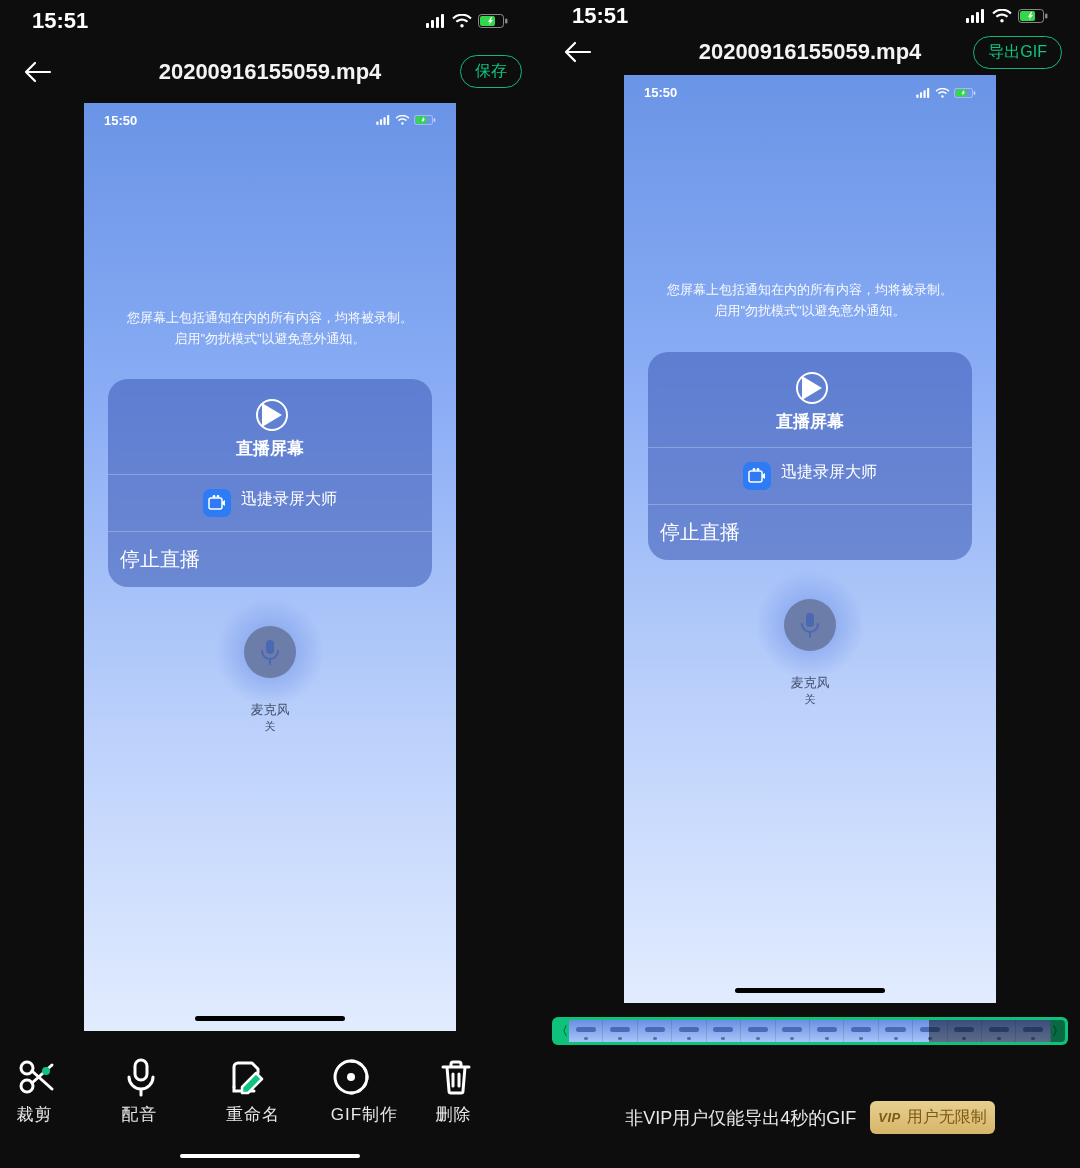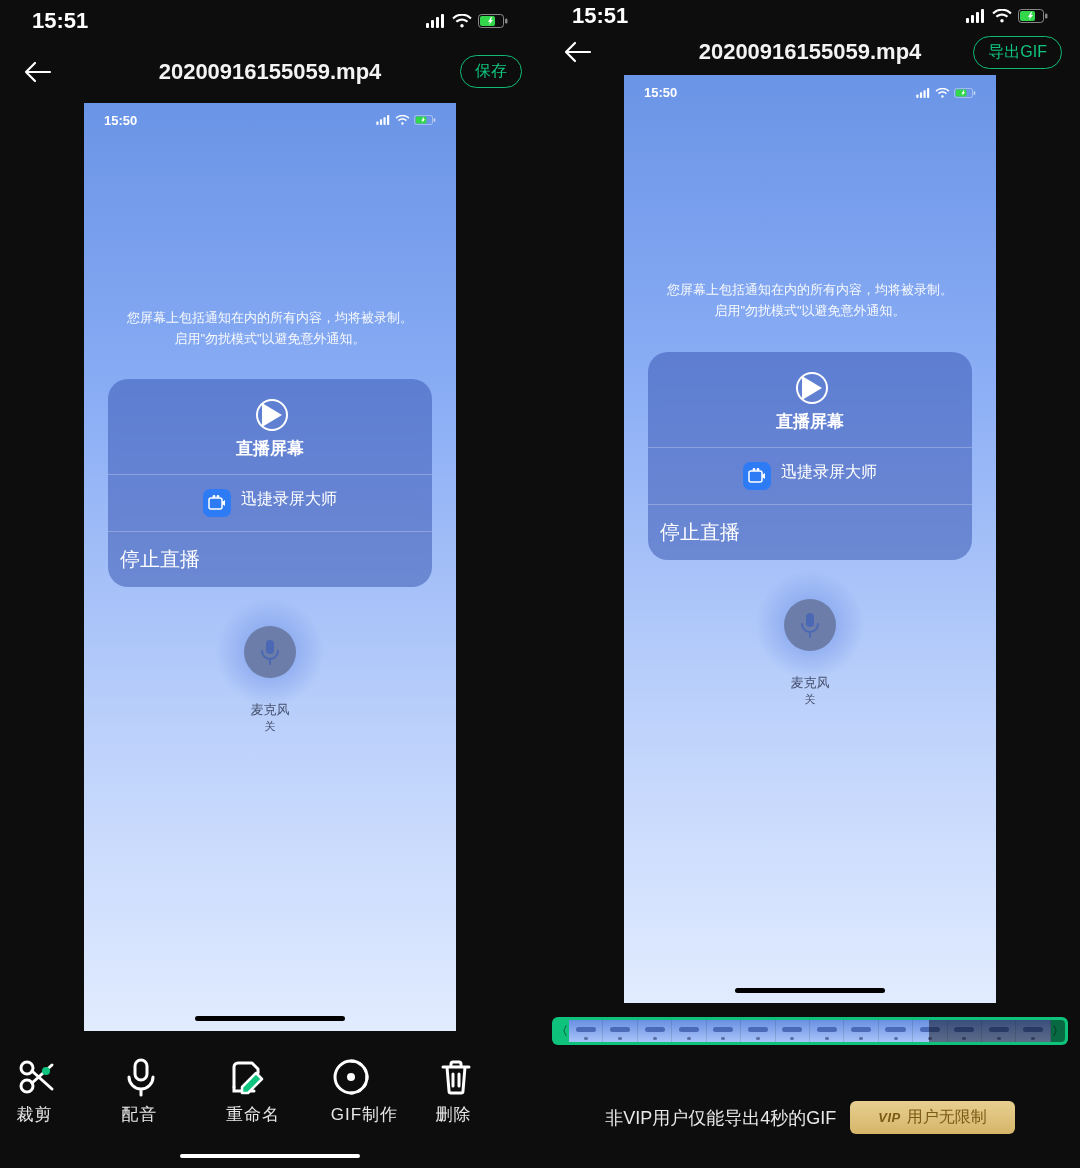--- a/index.html
+++ b/index.html
@@ -56,21 +56,21 @@
   .timeline-row { margin:14px 12px 0; height:42px; background:#0ec27b; border-radius:6px; display:flex; align-items:center; padding:3px 3px; position:relative; }
   .timeline-row .chev { width:14px; text-align:center; color:#046b44; font-size:12px; font-weight:700; }
   .frames { flex:1; height:100%; display:flex; padding:0; }
   .frame { flex:1; background:linear-gradient(180deg,#6a8ee2 0%, #a8c4f9 100%); position:relative; border-right:1px solid rgba(12,60,40,.15); }
   .frame::after{ content:""; position:absolute; left:20%; top:30%; width:60%; height:26%; background:rgba(50,80,160,.7); border-radius:3px; }
   .frame::before{ content:""; position:absolute; left:44%; bottom:10%; width:12%; height:12%; background:rgba(60,80,130,.7); border-radius:50%; }
   .timeline-mask { position:absolute; right:3px; top:3px; bottom:3px; width:136px; background:rgba(0,0,0,.45); border-radius:0 4px 4px 0; }
 
   .vip-line { display:flex; align-items:center; justify-content:center; gap:14px; margin-top:56px; }
   .vip-text { color:#e9e9e9; font-size:18px; }
-  .vip-badge { display:flex; align-items:center; gap:6px; background:linear-gradient(180deg,#e8cf90 0%,#d5b569 100%); color:#7b5a14; font-size:16px; padding:6px 28px; border-radius:6px; font-weight:500; }
+  .vip-badge { display:flex; align-items:center; gap:6px; background:linear-gradient(180deg,#e8cf90 0%,#d5b569 100%); color:#7b5a14; font-size:16px; padding:6px 8px; border-radius:6px; font-weight:500; }
   .vip-badge .vip-logo { font-size:13px; letter-spacing:.5px; font-style:italic; font-weight:700; }
 
 </style>
 </head>
 <body>
 
 <div class="screen">
 
   <div class="status-bar">
     <div class="status-time">15:51</div>

